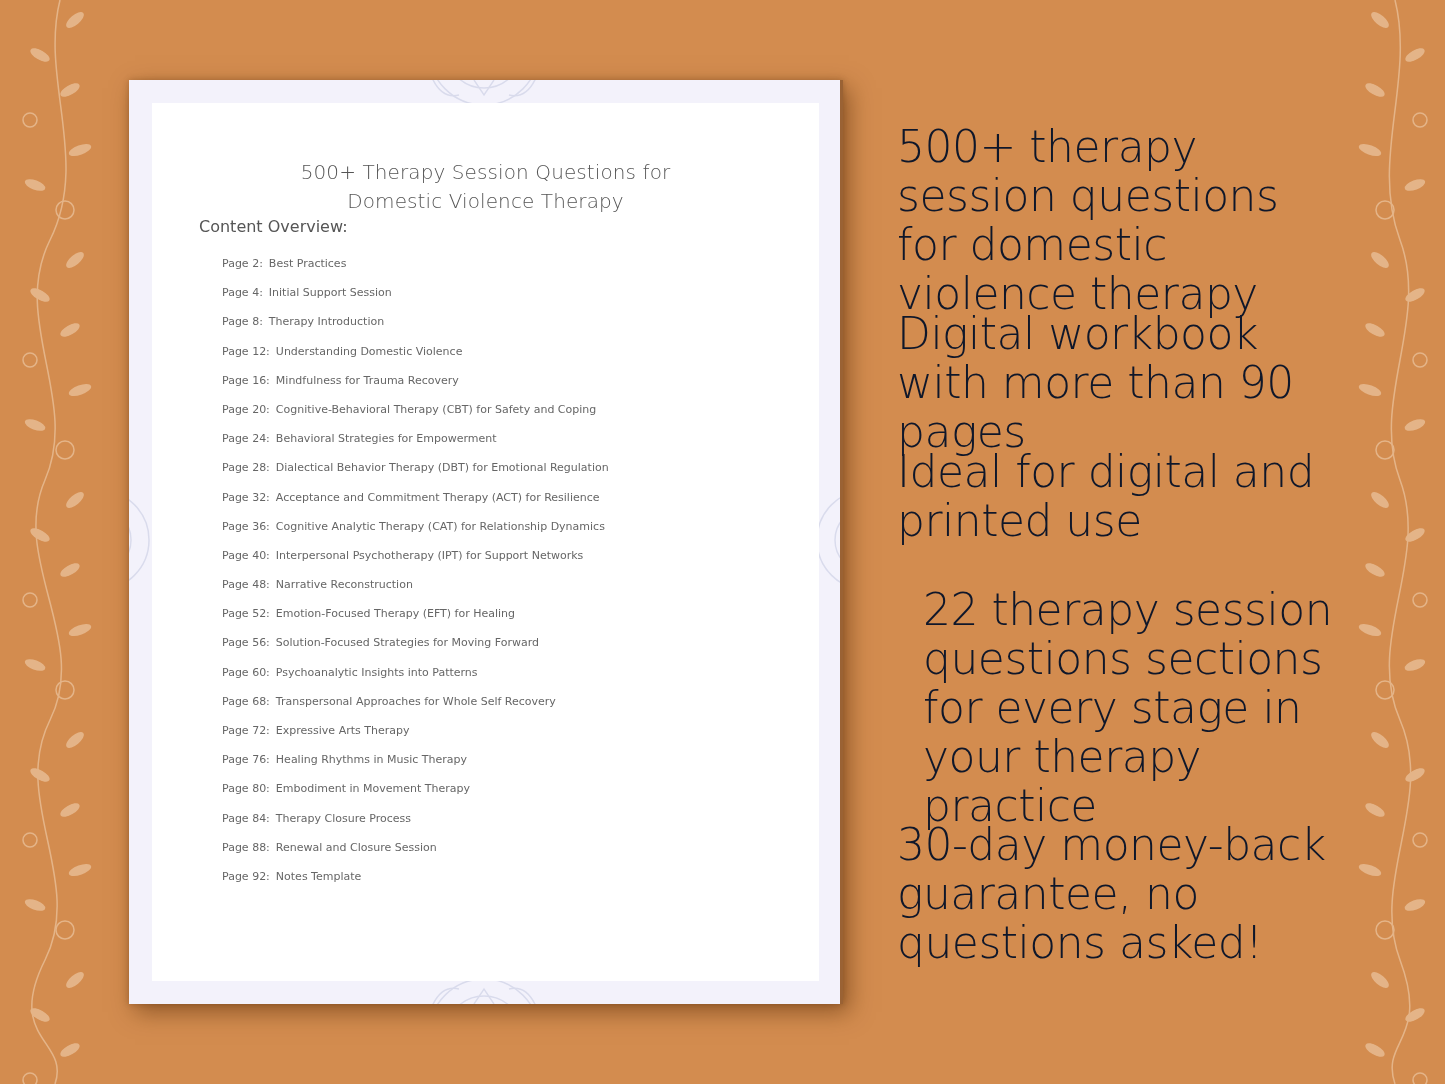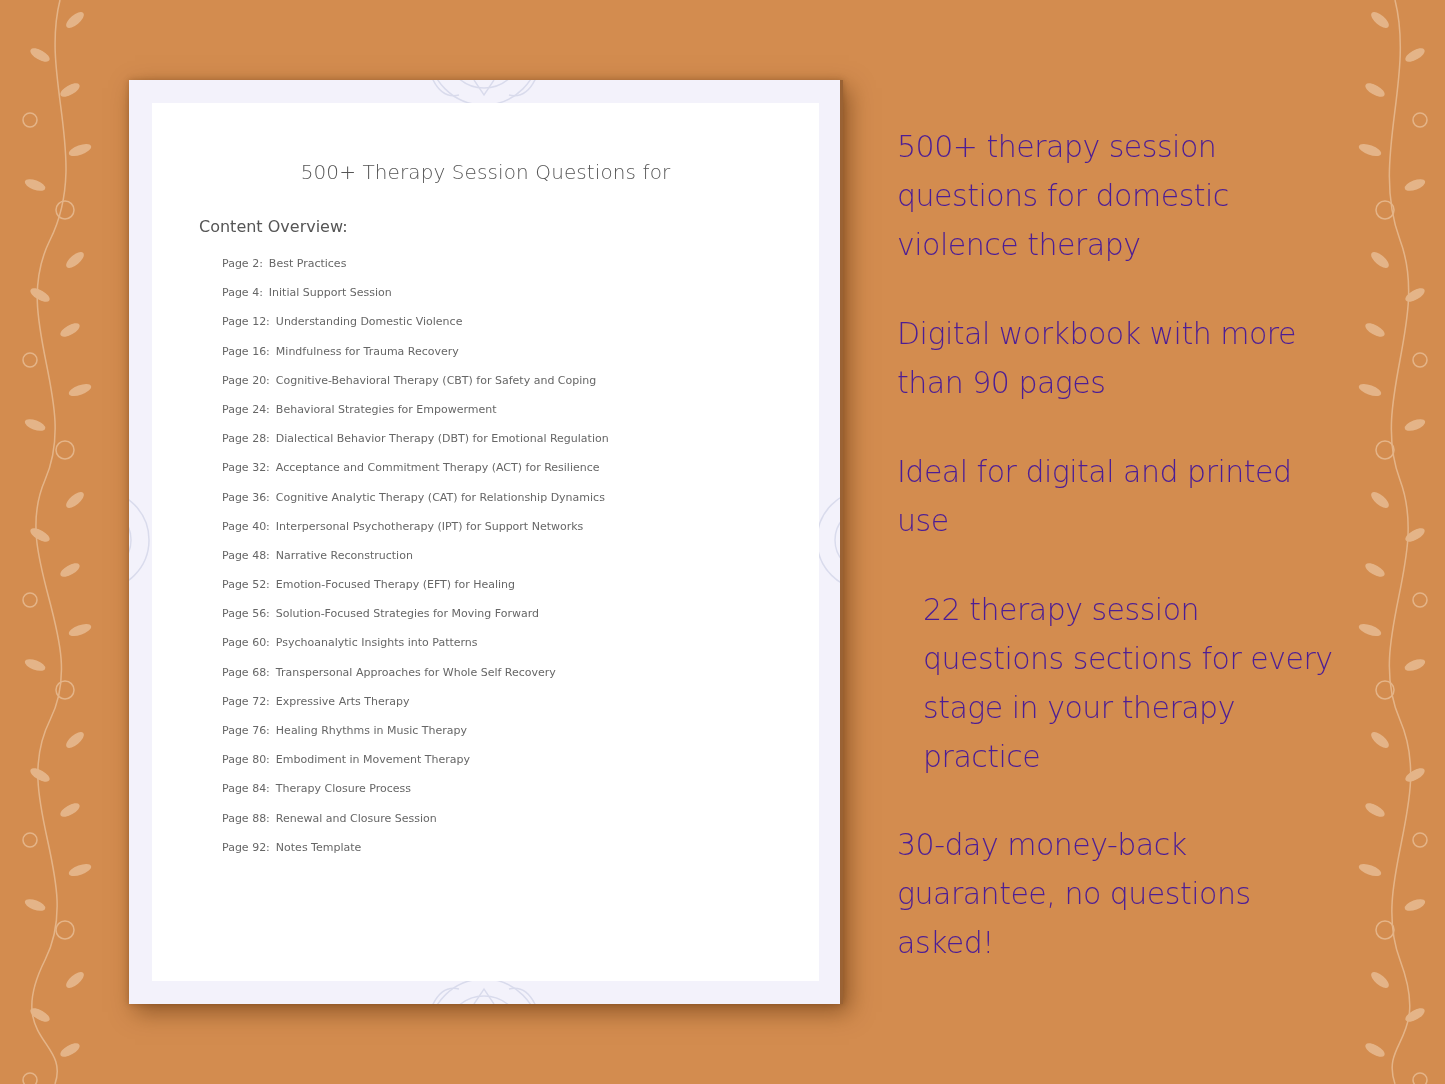--- a/index.html
+++ b/index.html
@@ -39,22 +39,22 @@
     }
     .toc { position: absolute; left: 70px; top: 150px; margin: 0; padding: 0; list-style: none; }
     .toc li {
       height: 29.2px; font-family: "DejaVu Sans", sans-serif; font-size: 11px;
       color: #666; white-space: nowrap; line-height: 22px;
     }
     .toc .pg { display: inline-block; margin-right: 6px; }
 
     .features { position: absolute; left: 897px; top: 122px; width: 440px; }
     .feature {
-      font-family: "DejaVu Sans", sans-serif; font-weight: 300; color: #4c1d95;
-      font-size: 30px; line-height: 49px; margin: 0; letter-spacing: -0.5px;
+      font-family: "DejaVu Sans", sans-serif; font-weight: 300; color: #0f172a;
+      font-size: 44px; line-height: 49px; margin: 0; letter-spacing: -0.5px;
     }
     .f1 { position: absolute; top: 0; }
     .f2 { position: absolute; top: 187px; }
     .f3 { position: absolute; top: 325px; }
     .f4 { position: absolute; top: 463px; margin-left: 26px; }
     .f5 { position: absolute; top: 698px; }
   </style>
 </head>
 <body>
 
@@ -125,25 +125,27 @@
     <g fill="none" stroke="#c9cde3" stroke-width="1.5">
       <circle cx="50" cy="100" r="50"></circle>
         <circle cx="50" cy="100" r="32"></circle>
     </g>
   </svg>
   <div class="edge-right"></div>
 
   <div class="page-inner">
     <div class="doc-title">
       <div>500+ Therapy Session Questions for</div>
+      <div>Domestic Violence Therapy</div>
     </div>
     <div class="overview-label">Content Overview:</div>
     <ul class="toc">
       <li><span class="pg">Page  2:</span><span>Best Practices</span></li>
       <li><span class="pg">Page  4:</span><span>Initial Support Session</span></li>
+      <li><span class="pg">Page  8:</span><span>Therapy Introduction</span></li>
       <li><span class="pg">Page 12:</span><span>Understanding Domestic Violence</span></li>
       <li><span class="pg">Page 16:</span><span>Mindfulness for Trauma Recovery</span></li>
       <li><span class="pg">Page 20:</span><span>Cognitive-Behavioral Therapy (CBT) for Safety and Coping</span></li>
       <li><span class="pg">Page 24:</span><span>Behavioral Strategies for Empowerment</span></li>
       <li><span class="pg">Page 28:</span><span>Dialectical Behavior Therapy (DBT) for Emotional Regulation</span></li>
       <li><span class="pg">Page 32:</span><span>Acceptance and Commitment Therapy (ACT) for Resilience</span></li>
       <li><span class="pg">Page 36:</span><span>Cognitive Analytic Therapy (CAT) for Relationship Dynamics</span></li>
       <li><span class="pg">Page 40:</span><span>Interpersonal Psychotherapy (IPT) for Support Networks</span></li>
       <li><span class="pg">Page 48:</span><span>Narrative Reconstruction</span></li>
       <li><span class="pg">Page 52:</span><span>Emotion-Focused Therapy (EFT) for Healing</span></li>

